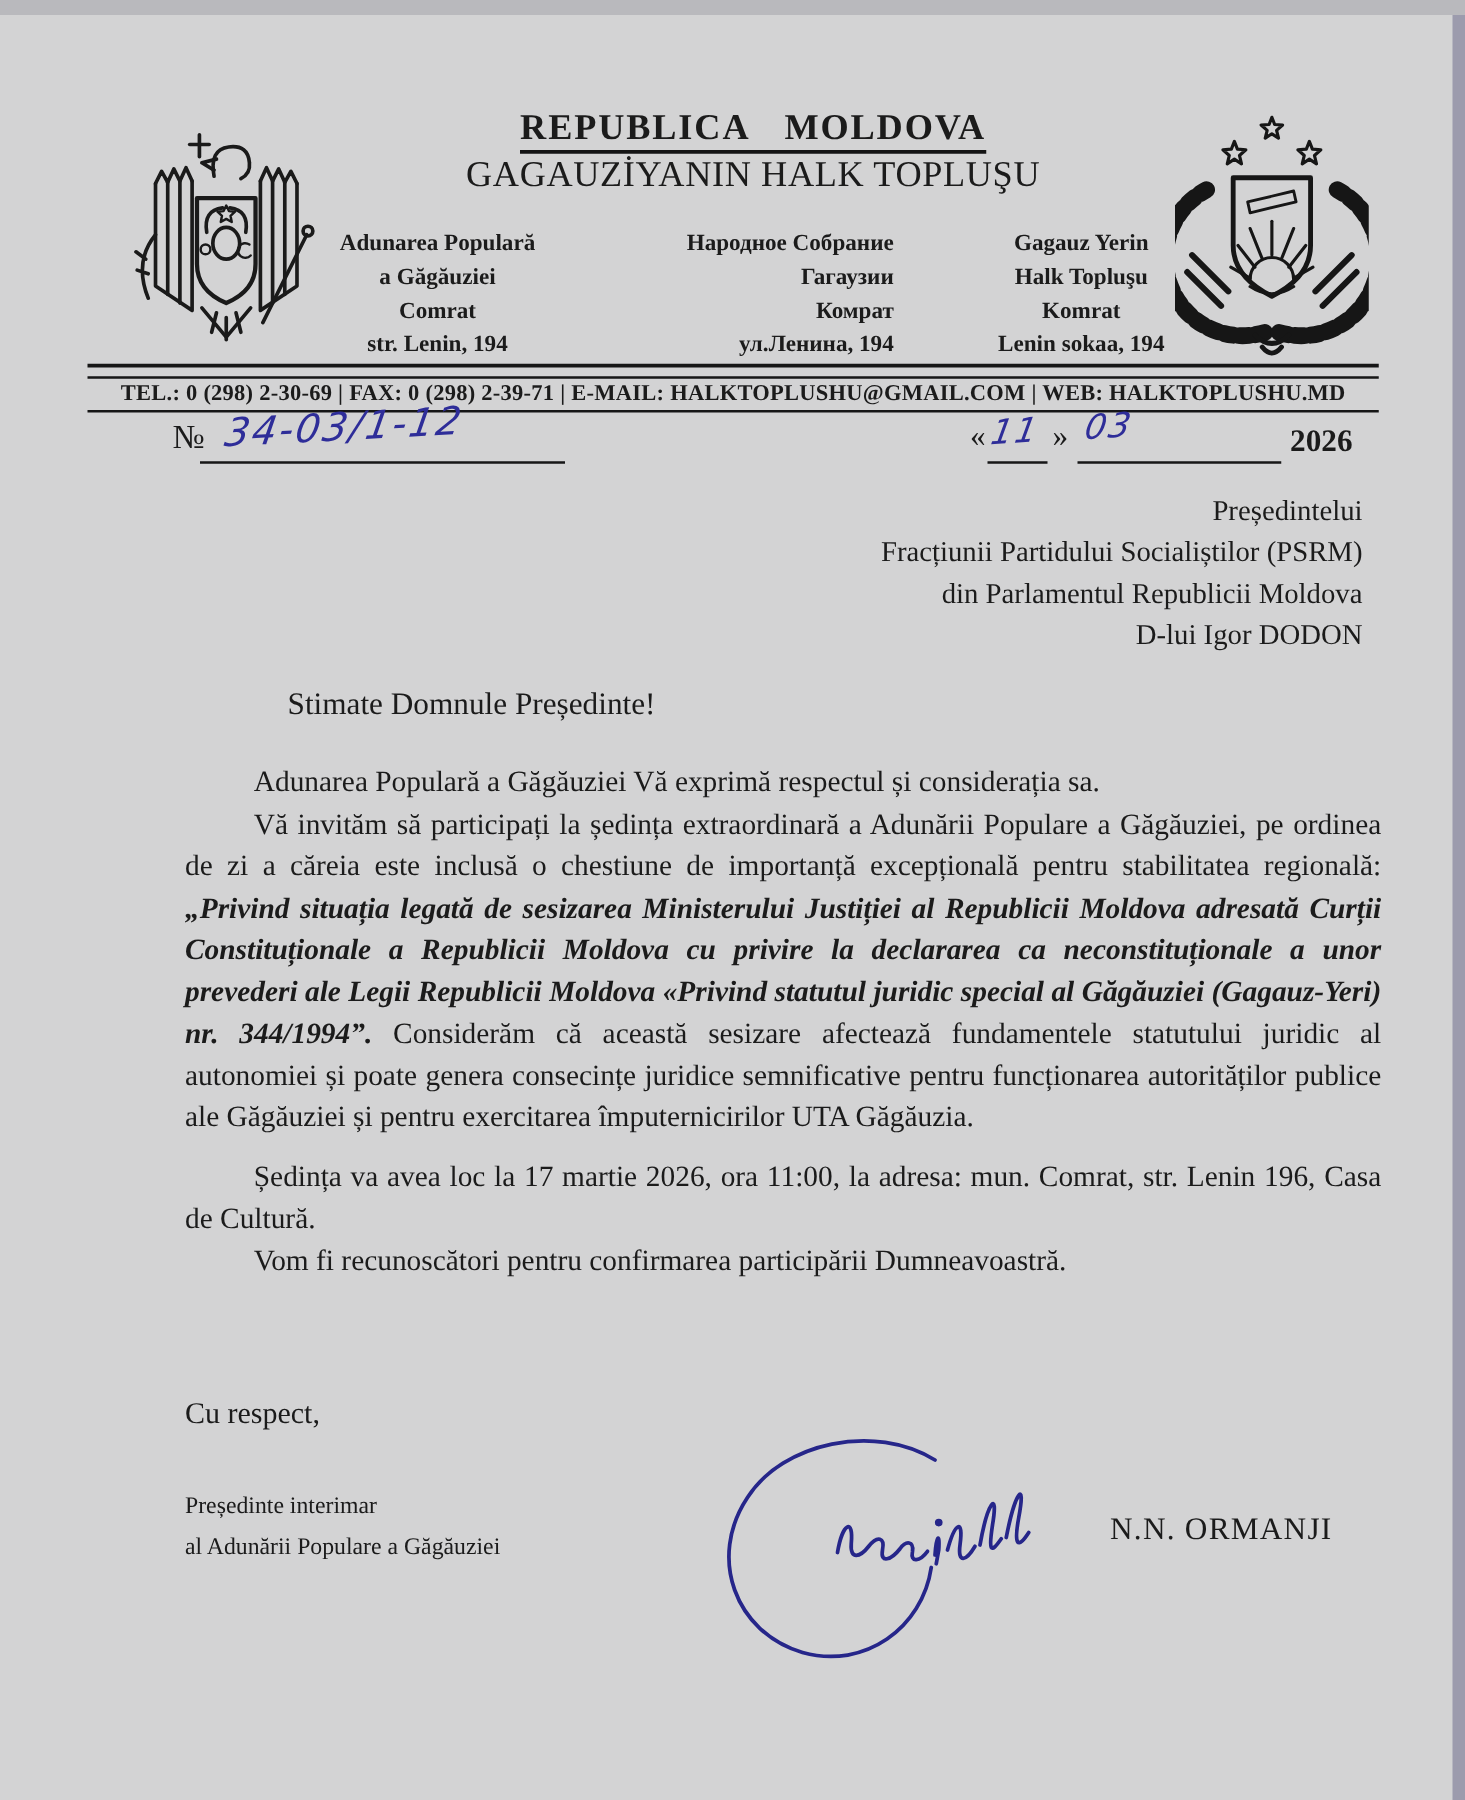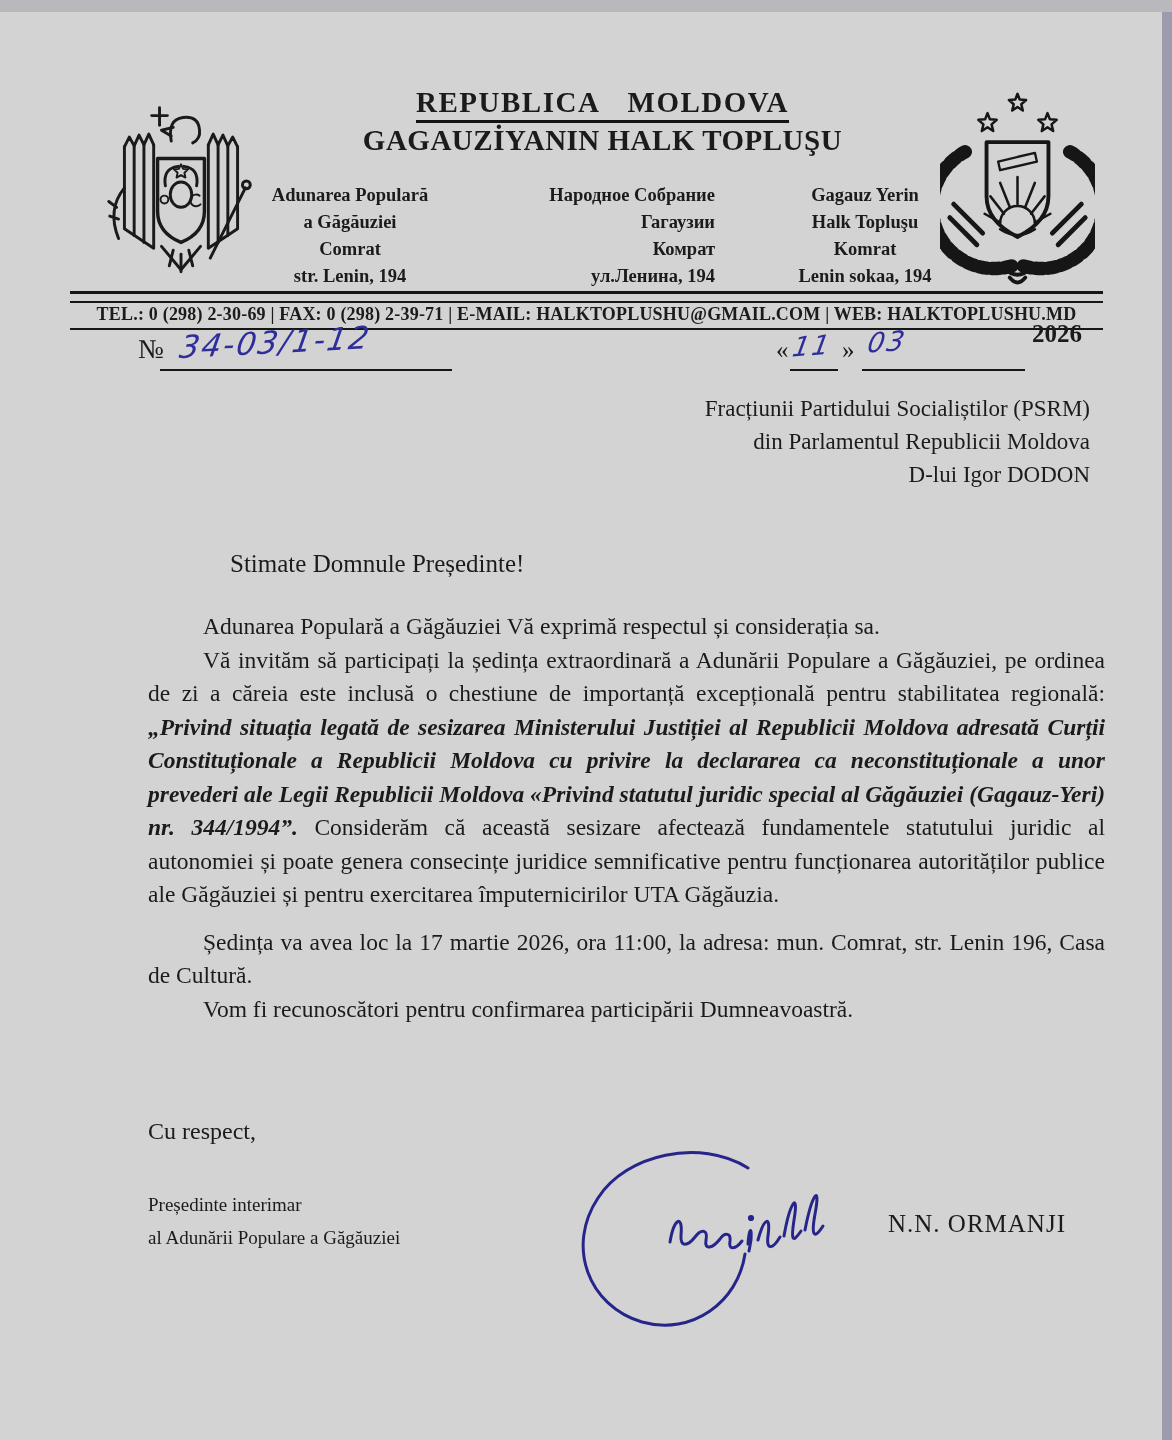--- a/index.html
+++ b/index.html
@@ -9,21 +9,21 @@
     font-family:"Liberation Serif","DejaVu Serif",serif;color:#1b1b1b;
   }
   .edge-strip{position:absolute;top:0;right:0;width:10px;height:100%;background:#9c9bad;}
   .abs{position:absolute;}
 
   
   .title-wrap{left:130px;top:74px;width:945px;text-align:center;}
   .title1{font-size:29px;font-weight:bold;letter-spacing:1.5px;word-spacing:20px;
           border-bottom:3px solid #141414;padding-bottom:1px;display:inline-block;}
   .title2{left:130px;top:112px;width:945px;text-align:center;
-          font-size:29px;font-weight:bold;letter-spacing:.5px;}
+          font-size:29px;font-weight:normal;letter-spacing:.5px;}
   .addr-col{top:170px;width:210px;text-align:center;font-size:18.5px;font-weight:bold;line-height:27px;}
   .emblem{display:block;}
 
   .rule{position:absolute;background:#161616;}
   .contact{left:70px;top:292px;width:1033px;text-align:center;
            font-size:18px;font-weight:bold;letter-spacing:.2px;}
 
   
   .no-label{left:138px;top:322px;font-size:27px;}
   .hand{font-family:"DejaVu Sans",sans-serif;font-style:italic;color:#2e2d99;
@@ -165,23 +165,24 @@
   <div class="abs no-label">№</div>
   <div class="abs ref-number hand">34-03/1-12</div>
   <div class="rule" style="left:160px;top:357px;width:292px;height:2px;"></div>
 
   <div class="abs date-part" style="left:776px;top:324px;">«</div>
   <div class="abs hand date-hand" style="left:793px;top:318px;">11</div>
   <div class="rule" style="left:790px;top:357px;width:48px;height:2px;"></div>
   <div class="abs date-part" style="left:842px;top:324px;">»</div>
   <div class="abs hand date-hand" style="left:868px;top:314px;">03</div>
   <div class="rule" style="left:862px;top:357px;width:163px;height:2px;"></div>
-  <div class="abs date-part" style="left:1032px;top:308px;font-weight:600;">2026</div>
+  <div class="abs date-part" style="left:1032px;top:328px;font-weight:600;">2026</div>
 
   <div class="abs recipient">
+    <div>Președintelui</div>
     <div>Fracțiunii Partidului Socialiștilor (PSRM)</div>
     <div>din Parlamentul Republicii Moldova</div>
     <div>D-lui Igor DODON</div>
   </div>
 
   <div class="abs salutation">Stimate Domnule Președinte!</div>
 
   <div class="abs body-text">
     <p>Adunarea Populară a Găgăuziei Vă exprimă respectul și considerația sa.</p>
     <p><span>Vă invităm să participați la ședința extraordinară a Adunării Populare a Găgăuziei, pe ordinea de zi a căreia este inclusă o chestiune de importanță excepțională pentru stabilitatea regională: </span><i>„Privind situația legată de sesizarea Ministerului Justiției al Republicii Moldova adresată Curții Constituționale a Republicii Moldova cu privire la declararea ca neconstituționale a unor prevederi ale Legii Republicii Moldova «Privind statutul juridic special al Găgăuziei (Gagauz-Yeri) nr. 344/1994”.</i><span> Considerăm că această sesizare afectează fundamentele statutului juridic al autonomiei și poate genera consecințe juridice semnificative pentru funcționarea autorităților publice ale Găgăuziei și pentru exercitarea împuternicirilor UTA Găgăuzia.</span></p>

